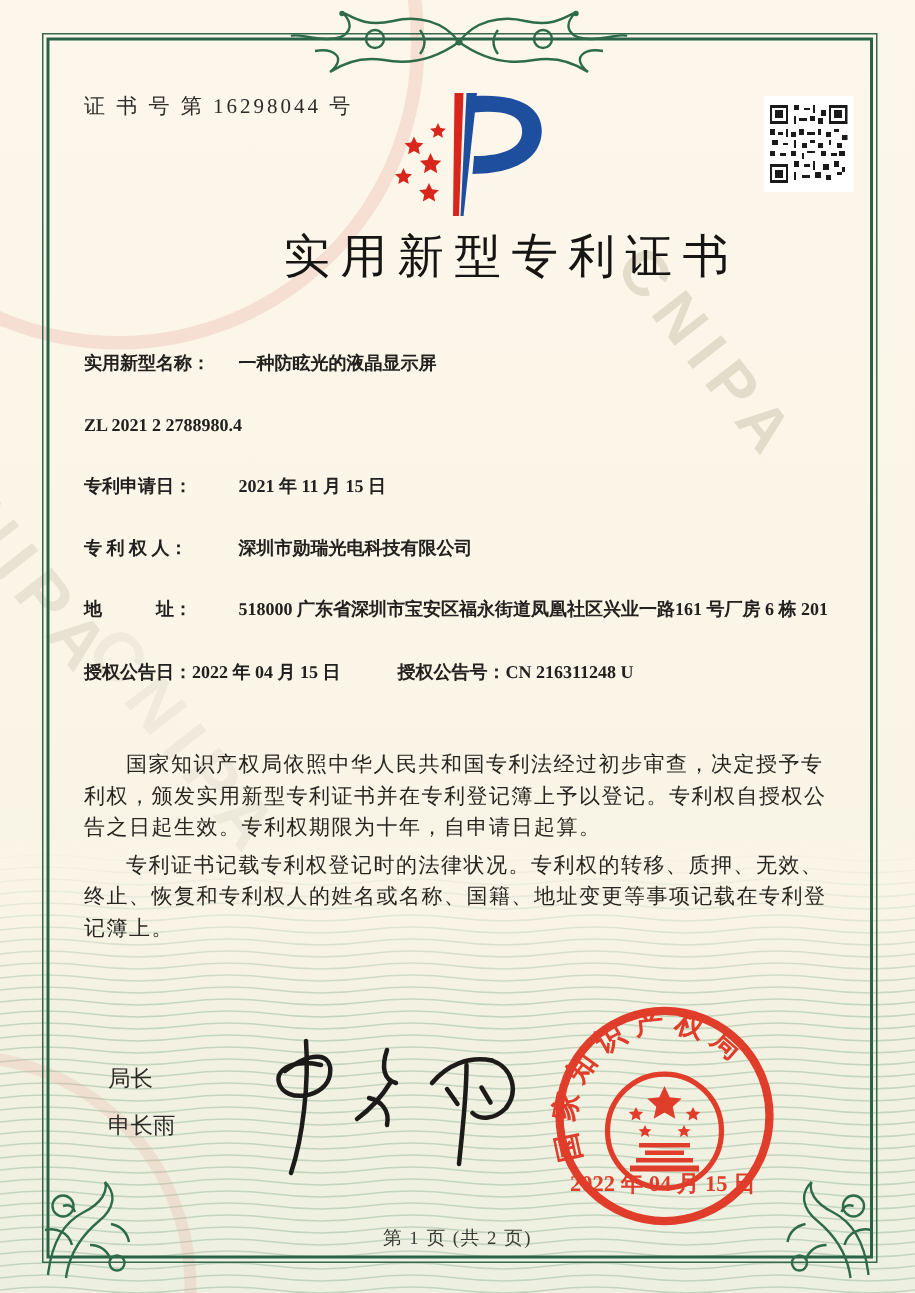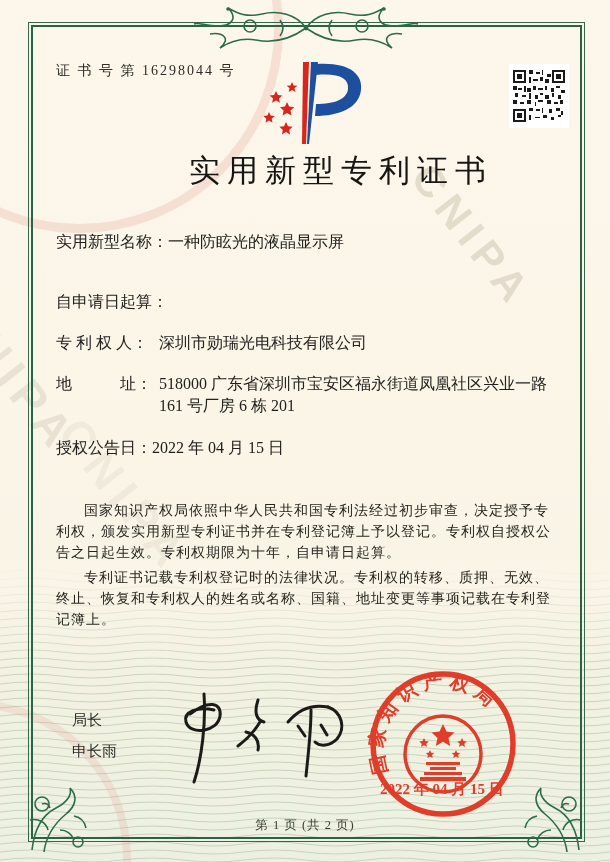--- a/index.html
+++ b/index.html
@@ -27,21 +27,21 @@
     border:2px solid #2a6247;}
   .ornament{position:absolute; z-index:4; pointer-events:none;}
   
   .certno{position:absolute; left:56px; top:62px; z-index:5; font-size:14px; letter-spacing:2px; color:#2c2b28;text-align:right;}
   .logo{position:absolute; left:245px; top:52px; z-index:5;}
   .qr{position:absolute; left:509px; top:64px; width:60px; height:64px; background:#fff;
       z-index:5; display:flex; align-items:center; justify-content:center;}
   .title{position:absolute; left:0; top:150px; width:610px; text-align:center; z-index:5;
     font-size:31px; font-weight:normal; letter-spacing:7px; color:#161513;margin-left:36px;}
   
-  .fields{position:absolute; left:56px; top:231px; width:505px; z-index:5; font-size:16px; line-height:22px;}
+  .fields{position:absolute; left:56px; top:231px; width:505px; z-index:5; font-size:12px; line-height:22px;font-weight:bold;}
   .frow{display:flex; margin-bottom:19px;}
   .flabel{flex:0 0 103px; white-space:nowrap;}
   .fvalue{flex:1;}
   .frow-split{display:flex; margin-bottom:0;text-align:center;}
   .fcell{white-space:nowrap;}
   .fcell.right{margin-left:38px;}
   
   .paras{position:absolute; left:56px; top:500px; width:502px; z-index:5;
     font-size:14px; line-height:21px; color:#26251f;}
   .paras p{margin:0 0 4px 0; text-indent:2em; letter-spacing:1px;}
@@ -193,35 +193,40 @@
   </div>
 
   <div class="title">实用新型专利证书</div>
 
   <div class="fields">
     <div class="frow">
       <span class="flabel">实用新型名称：</span>
       <span class="fvalue">一种防眩光的液晶显示屏</span>
     </div>
     <div class="frow">
-    </div>
-    <div class="frow">
-      <span class="flabel">自申请日起算：</span>
+      <span class="fvalue">ZL 2021 2 2788980.4</span>
+    </div>
+    <div class="frow">
+      <span class="flabel">专利申请日：</span>
+      <span class="fvalue">2021 年 11 月 15 日</span>
     </div>
     <div class="frow">
       <span class="flabel">专 利 权 人：</span>
       <span class="fvalue">深圳市勋瑞光电科技有限公司</span>
     </div>
     <div class="frow" style="margin-bottom:20px;">
       <span class="flabel">地　　　址：</span>
       <span class="fvalue">518000 广东省深圳市宝安区福永街道凤凰社区兴业一路161 号厂房 6 栋 201</span>
     </div>
     <div class="frow-split">
       <span class="fcell">
         <span>授权公告日：</span><span>2022 年 04 月 15 日</span>
+      </span>
+      <span class="fcell right">
+        <span>授权公告号：</span><span>CN 216311248 U</span>
       </span>
     </div>
   </div>
 
   <div class="paras">
     <p>国家知识产权局依照中华人民共和国专利法经过初步审查，决定授予专利权，颁发实用新型专利证书并在专利登记簿上予以登记。专利权自授权公告之日起生效。专利权期限为十年，自申请日起算。</p>
     <p>专利证书记载专利权登记时的法律状况。专利权的转移、质押、无效、终止、恢复和专利权人的姓名或名称、国籍、地址变更等事项记载在专利登记簿上。</p>
   </div>
 
   <div class="director">

